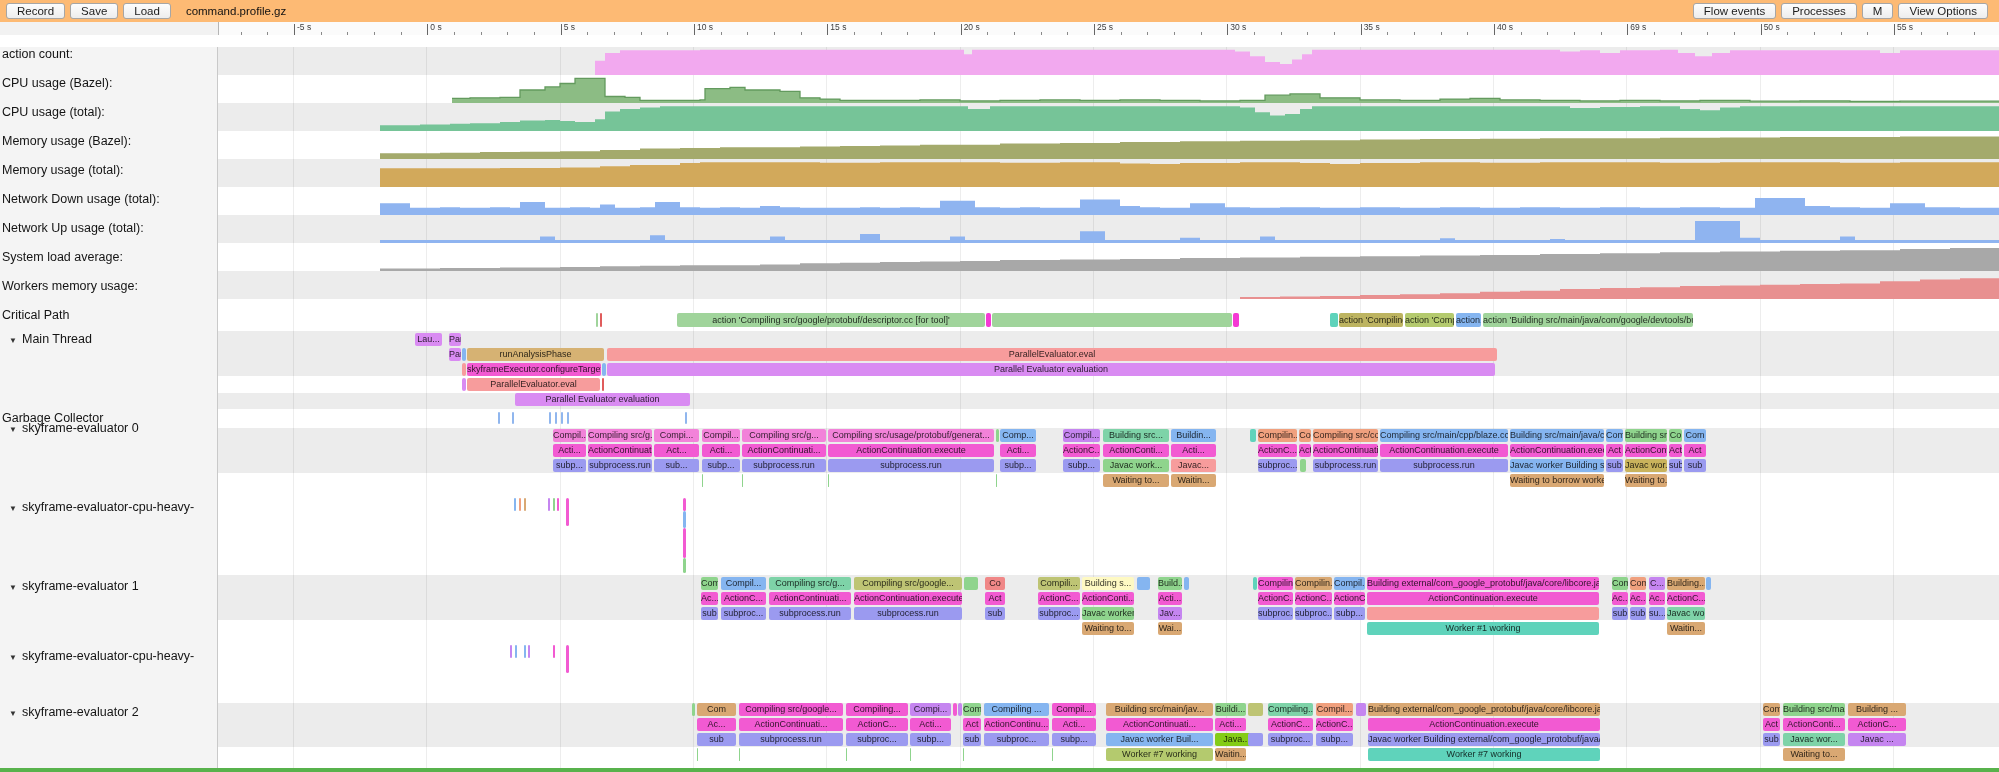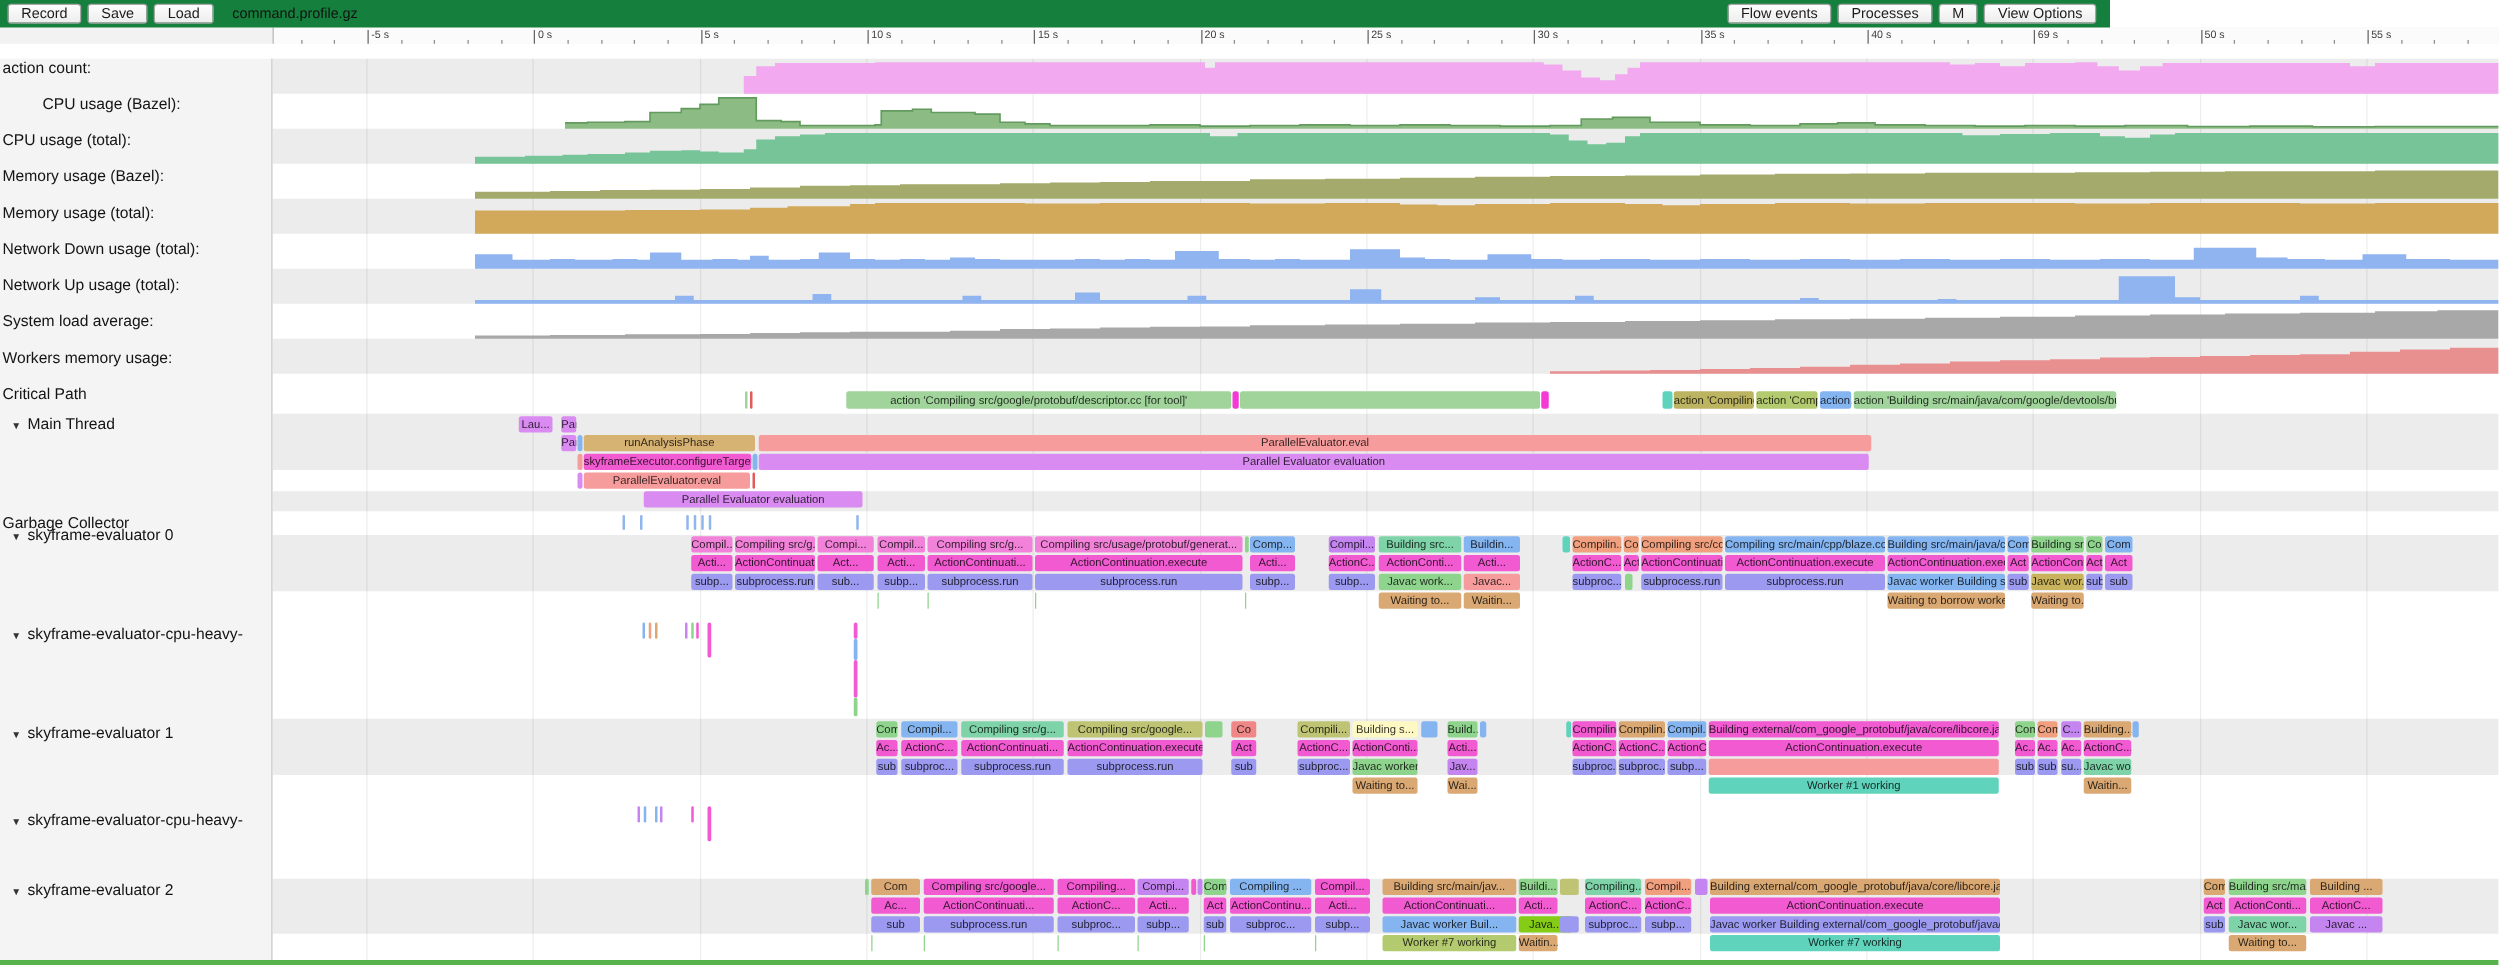--- a/index.html
+++ b/index.html
@@ -1,19 +1,19 @@
 <!DOCTYPE html>
 <html><head>
 <meta charset="utf-8">
 <style>
   html,body{margin:0;padding:0;background:#fff;}
   body{font-family:"Liberation Sans",sans-serif;}
   #app{position:relative;width:1999px;height:772px;overflow:hidden;background:#fff;}
   
-  #toolbar{position:absolute;left:0;top:0;width:1688px;height:22px;background:#15803d;z-index:40;display:flex;align-items:center;padding:0 6px;box-sizing:border-box;}
+  #toolbar{position:absolute;left:0;top:0;width:1999px;height:22px;background:#fdba74;z-index:40;display:flex;align-items:center;padding:0 6px;box-sizing:border-box;}
   .btn{display:inline-block;border:1px solid #a6a6a6;background:linear-gradient(#fdfdfd,#ededed);border-radius:3px;padding:1px 10px;font-size:11.5px;color:#1c1c1c;margin-right:5px;cursor:pointer;white-space:nowrap;}
   #filename{font-size:11.5px;color:#111;margin-left:10px;}
   .spacer{flex:1;}
   
   #ruler-row{position:absolute;left:0;top:22px;width:1999px;height:13px;background:#f2f2f2;z-index:35;}
   #ruler{position:absolute;left:218px;top:0;width:1781px;height:13px;background:#fbfbfb;border-left:1px solid #b5b5b5;box-sizing:border-box;}
   .tick{position:absolute;bottom:0;width:1px;background:#666;}
   .tick.minor{height:3px;background:#8a8a8a;}
   .tick.major{height:11px;}
   .tick-label{position:absolute;top:0px;font-size:8.5px;color:#3d3d3d;white-space:nowrap;}
@@ -402,21 +402,21 @@
         <div class="tick-label" style="left: 1677.96px;">55 s</div>
         <div class="tick minor" style="left: 1701.63px;"></div>
         <div class="tick minor" style="left: 1728.29px;"></div>
         <div class="tick minor" style="left: 1754.96px;"></div>
       </div>
   </div>
 
 
   <div id="sidebar">
       <div class="side-row" style="top: 0px;"><span class="pad"></span><span>action count:</span></div>
-      <div class="side-row" style="top: 29px; margin-left: 32px;"><span class="pad"></span><span>CPU usage (Bazel):</span></div>
+      <div class="side-row" style="top: 29px;"><span class="pad"></span><span>CPU usage (Bazel):</span></div>
       <div class="side-row" style="top: 58px;"><span class="pad"></span><span>CPU usage (total):</span></div>
       <div class="side-row" style="top: 87px;"><span class="pad"></span><span>Memory usage (Bazel):</span></div>
       <div class="side-row" style="top: 116px;"><span class="pad"></span><span>Memory usage (total):</span></div>
       <div class="side-row" style="top: 145px;"><span class="pad"></span><span>Network Down usage (total):</span></div>
       <div class="side-row" style="top: 174px;"><span class="pad"></span><span>Network Up usage (total):</span></div>
       <div class="side-row" style="top: 203px;"><span class="pad"></span><span>System load average:</span></div>
       <div class="side-row" style="top: 232px;"><span class="pad"></span><span>Workers memory usage:</span></div>
       <div class="side-row" style="top: 261px;"><span class="pad"></span><span>Critical Path</span></div>
       <div class="side-row" style="top: 285px;"><span class="side-arrow">▼</span><span>Main Thread</span></div>
       <div class="side-row" style="top: 364px;"><span class="pad"></span><span>Garbage Collector</span></div>

